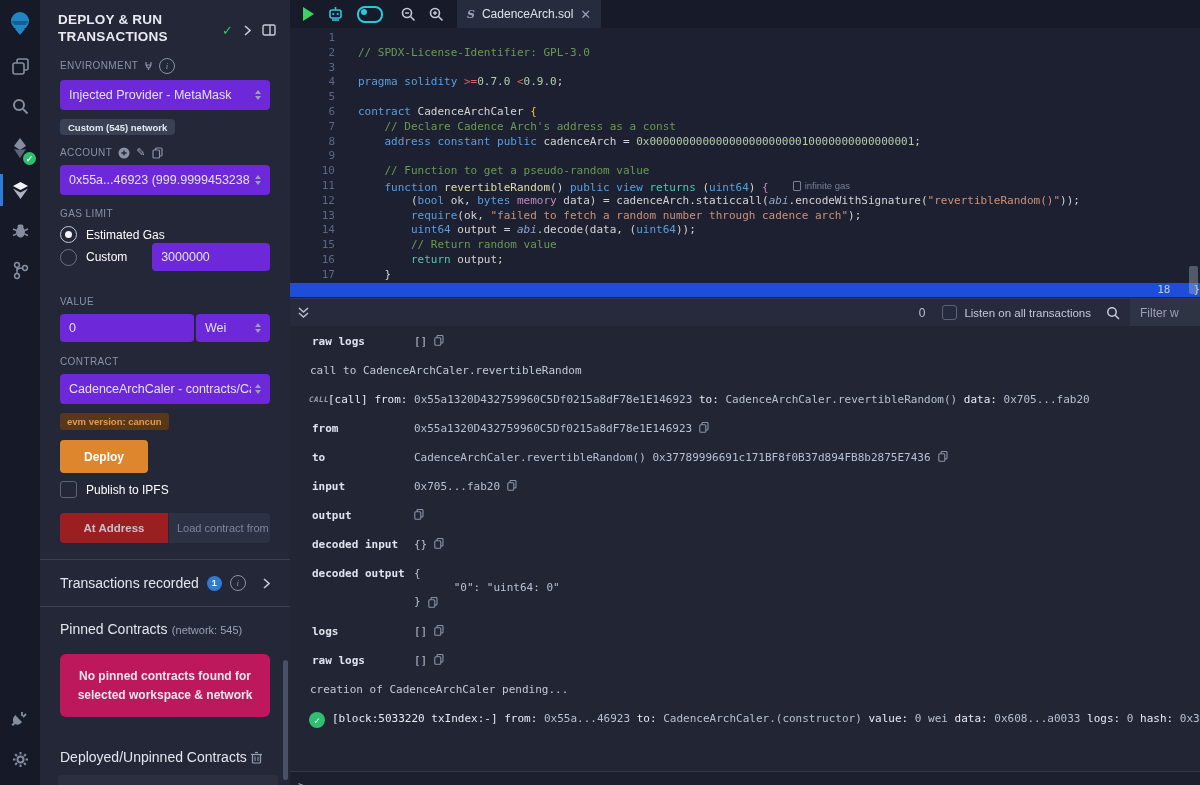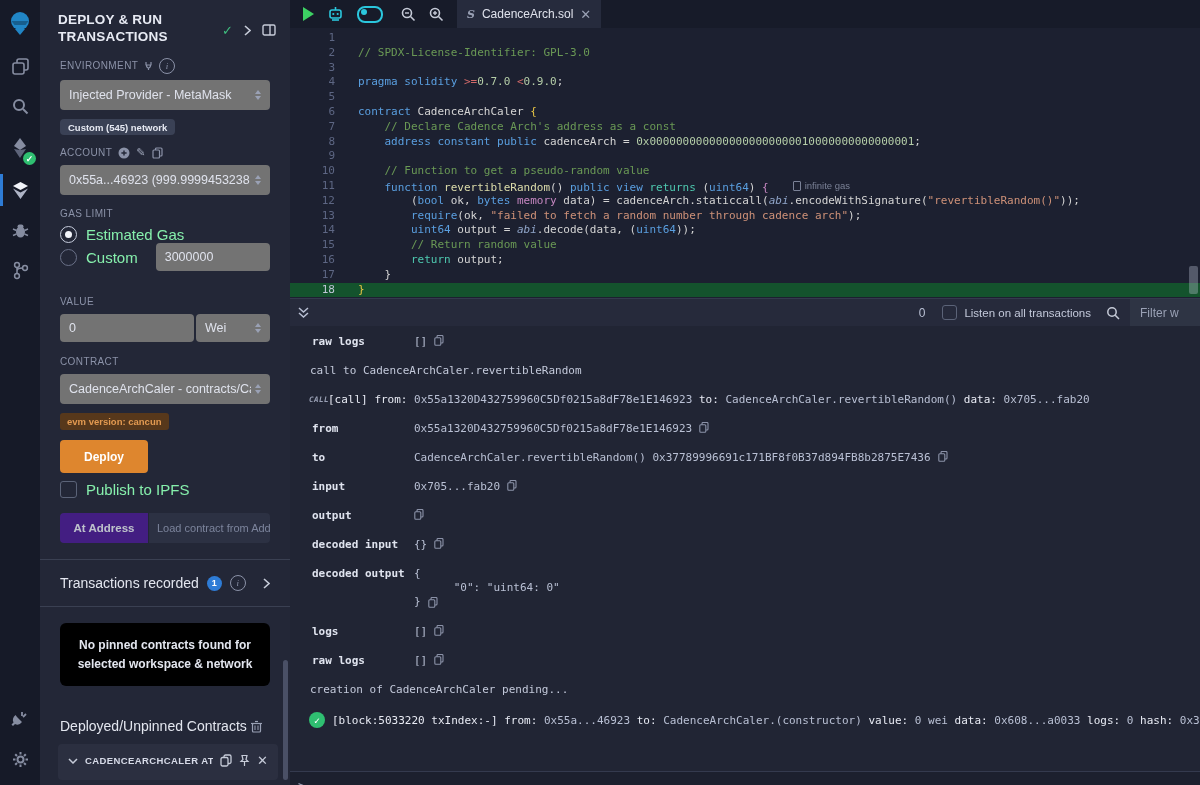--- a/index.html
+++ b/index.html
@@ -13,73 +13,73 @@
   .rail-badge{position:absolute;right:4px;bottom:5px;width:13px;height:13px;border-radius:50%;background:#2fbf71;
     color:#fff;font-size:9px;font-weight:bold;display:flex;align-items:center;justify-content:center;}
   #rail .spacer{flex:1;}
   
   #panel{position:absolute;left:40px;top:0;width:250px;height:785px;background:#232737;overflow:hidden;}
   .p-header{display:flex;padding:12px 14px 6px 18px;}
   .p-title{flex:1;color:#e8ebf4;font-size:13.5px;font-weight:bold;line-height:1.25;letter-spacing:.2px;}
   .p-hicons{display:flex;gap:11px;align-items:center;color:#c6cbd8;margin-top:3px;}
   .sec{margin:0 20px;}
   .lbl{font-size:10px;color:#8b92a8;letter-spacing:.4px;display:flex;align-items:center;gap:6px;}
-  .select,.input{background:#737373;border-radius:4px;height:30px;display:flex;align-items:center;
+  .select,.input{background:#6d28d9;border-radius:4px;height:30px;display:flex;align-items:center;
     padding:0 9px;color:#dfe2ec;font-size:12.5px;}
   .select{justify-content:space-between;cursor:pointer;}
   .sel-txt{white-space:nowrap;overflow:hidden;flex:1;}
   .stepper{display:flex;flex-direction:column;gap:2px;margin-left:4px;}
   .stepper i{width:0;height:0;border-left:3.5px solid transparent;border-right:3.5px solid transparent;}
   .stepper .up{border-bottom:4px solid #9aa1b5;}
   .stepper .dn{border-top:4px solid #9aa1b5;}
   .badge-dark{display:inline-block;background:#3a4155;color:#e6e9f2;font-size:9.5px;font-weight:bold;
     padding:2.5px 8px;border-radius:4px;}
   .ic-btn{color:#9aa1b5;display:inline-flex;align-items:center;}
   .radio{width:15px;height:15px;border-radius:50%;border:1.5px solid #6a7188;display:inline-flex;
     align-items:center;justify-content:center;flex:none;}
   .radio.sel{border-color:#c7cddd;}
   .radio.sel::after{content:"";width:7px;height:7px;border-radius:50%;background:#f2f4fa;}
   .row{display:flex;align-items:center;}
-  .white12{color:#86efac;font-size:15px;}
+  .white12{color:#ffffff;font-size:12px;}
   .badge-evm{display:inline-block;background:#57381b;color:#e39a51;font-size:9.5px;font-weight:bold;
     padding:3px 7px;border-radius:3px;}
   .btn-deploy{background:#de862e;border:none;color:#fff;font-weight:bold;font-size:12px;
     width:88px;height:33px;border-radius:4px;cursor:pointer;}
   .checkbox{width:15px;height:15px;border:1.5px solid #5b6378;border-radius:3px;background:transparent;flex:none;}
-  .btn-ataddr{background:#4c1d95;opacity:.8;border:none;color:#e4e9f0;font-weight:bold;font-size:11.5px;
-    width:88px;height:30px;border-radius:4px 0 0 4px;cursor:pointer;flex:none;}
+  .btn-ataddr{background:#b91c1c;opacity:.8;border:none;color:#e4e9f0;font-weight:bold;font-size:11.5px;
+    width:108px;height:30px;border-radius:4px 0 0 4px;cursor:pointer;flex:none;}
   .addr-input{flex:1;background:#2c3143;border-radius:0 4px 4px 0;height:30px;display:flex;align-items:center;
     padding:0 8px;color:#7c849c;font-size:11px;white-space:nowrap;overflow:hidden;}
   .divider{height:1px;background:#3a4052;margin:0;}
   .sec-title{color:#e3e6ef;font-size:14px;}
   .badge-blue{width:15px;height:15px;border-radius:50%;background:#2e7cd6;color:#fff;font-size:9px;font-weight:bold;
     display:inline-flex;align-items:center;justify-content:center;}
   .info-ic{width:14px;height:14px;border-radius:50%;border:1.2px solid #8b92a8;color:#8b92a8;font-size:9px;
     display:inline-flex;align-items:center;justify-content:center;font-style:italic;font-family:"Liberation Serif",serif;}
-  .empty-box{background:#000000;border-radius:6px;padding:13px 10px;text-align:center;color:#e3e6ef;
+  .empty-box{background:#be185d;border-radius:6px;padding:13px 10px;text-align:center;color:#e3e6ef;
     font-size:12px;font-weight:600;line-height:1.55;}
   .card{background:#2b2f40;border-radius:4px;margin:10px 12px 0 18px;padding:9px 10px 12px 10px;}
   .card-head{display:flex;align-items:center;gap:7px;color:#c6cbd8;}
   .card-title{flex:1;color:#d7dbe8;font-size:9.5px;font-weight:bold;letter-spacing:.4px;white-space:nowrap;overflow:hidden;}
   .panel-scroll{position:absolute;right:2px;top:660px;width:5px;height:120px;border-radius:3px;background:#4a5066;}
   
   #main{position:absolute;left:290px;top:0;width:910px;height:785px;}
   #toolbar{height:28px;background:#171b29;display:flex;align-items:center;}
   .tb-ic{margin-left:13px;display:flex;align-items:center;color:#c6cbd8;}
   .play{width:0;height:0;border-left:11px solid #3dd163;border-top:7px solid transparent;border-bottom:7px solid transparent;}
   .toggle{width:22px;height:13px;border:2px solid #2bc7dd;border-radius:8px;position:relative;}
   .toggle::after{content:"";position:absolute;left:2px;top:1.5px;width:6px;height:6px;border-radius:50%;background:#2bc7dd;}
   .tab{margin-left:13px;height:28px;background:#262b3d;display:flex;align-items:center;padding:0 10px;gap:7px;}
   .tab-s{color:#9aa1b5;font-size:11px;font-weight:bold;font-family:"DejaVu Serif",serif;font-style:italic;}
   .tab-name{color:#dfe2ec;font-size:12px;}
   .tab-close{color:#9aa1b5;font-size:13px;line-height:1;cursor:pointer;}
   
   #editor{position:relative;height:267px;background:#1c2030;overflow:hidden;padding-top:3px;}
   .code-line{display:flex;height:14.8px;line-height:14.8px;font-family:"DejaVu Sans Mono",monospace;font-size:11px;white-space:pre;}
-  .code-line.active{background:#14532d;}
+  .code-line.active{background:#1d4ed8;justify-content:flex-end;}
   .gut{width:45px;text-align:right;color:#5d6683;flex:none;}
   .code-line.active .gut{color:#c0c6d8;}
   .code{margin-left:23px;}
   .tk-c{color:#6a9955;text-align:center;}.tk-k{color:#5a9fe0;}.tk-o{color:#d16969;}.tk-n{color:#b5cea8;margin-top:24px;}
   .tk-p{color:#d4d4d4;}.tk-t{color:#4ec9b0;}.tk-s{color:#ce9178;}.tk-m{color:#c586c0;}
   .tk-a{color:#8fa4c8;font-style:italic;}.tk-f{color:#dcdcaa;}.tk-y{color:#e8c545;}
   .gas-note{margin-left:24px;color:#7a8196;font-size:9.5px;font-family:"Liberation Sans",sans-serif;
     display:inline-flex;align-items:center;gap:4px;}
   .gas-ic{display:inline-block;width:6px;height:8px;border:1px solid #7a8196;border-radius:1px;position:relative;}
   #ed-scroll{position:absolute;right:2px;top:238px;width:9px;height:28px;background:rgba(190,198,216,.35);border-radius:2px;}
@@ -94,21 +94,21 @@
   #terminal{height:436px;background:#212534;overflow:hidden;padding-top:9px;
     font-family:"DejaVu Sans Mono",monospace;font-size:11px;color:#b9c0d4;}
   .trow{margin-bottom:16px;line-height:13px;}
   .trow.gap{margin-top:12px;}
   .kv{display:flex;padding-left:22px;}
   .kv .k{width:102px;flex:none;font-weight:bold;color:#dfe3ee;}
   .kv .v{display:flex;align-items:flex-start;gap:7px;}
   .kvml-lines div{line-height:14px;}
   .kvml-last{display:flex;gap:7px;align-items:center;}
   .tline{padding-left:20px;color:#c3c9da;}
-  .tsummary{padding-left:19px;display:flex;align-items:center;}
+  .tsummary{padding-left:19px;display:flex;align-items:flex-start;}
   .ttag{width:19px;flex:none;font-size:7.5px;font-style:italic;font-weight:bold;color:#9aa1b5;letter-spacing:.5px;}
   .tb{font-weight:normal;color:#e8ebf4;white-space:pre;}
   .tr{color:#b9c0d4;white-space:pre;}
   .chk-circle{width:16px;height:16px;border-radius:50%;background:#2fbf71;color:#fff;font-size:10px;
     display:inline-flex;align-items:center;justify-content:center;margin-right:7px;flex:none;}
   .copy-ic{color:#8b92a8;display:inline-flex;cursor:pointer;}
   
   #prompt{height:27px;background:#1c202e;border-top:1px solid #343a4e;display:flex;align-items:center;
     color:#9aa1b5;font-family:"DejaVu Sans Mono",monospace;font-size:12px;padding-left:8px;}
   svg{display:block;}
@@ -313,20 +313,24 @@
     <span class="badge-blue">1</span>
     <span class="info-ic">i</span>
     <svg style="margin-left:auto" width="7" height="11" viewBox="0 0 7 11">
         <polyline points="1,1 6,5.5 1,10" fill="none" stroke="#c6cbd8" stroke-width="1.6"></polyline>
       </svg>
   </div>
 
   <div class="divider"></div>
 
   <div class="sec" style="margin-top:13px">
+    <div>
+      <span class="sec-title">Pinned Contracts</span>
+      <span style="color:#9aa1b5;font-size:11px">(network: 545)</span>
+    </div>
     <div class="empty-box" style="margin-top:16px">
       <div>No pinned contracts found for</div>
       <div>selected workspace &amp; network</div>
     </div>
   </div>
 
   <div class="sec row" style="margin-top:32px">
     <span class="sec-title">Deployed/Unpinned Contracts</span>
     <svg style="margin-left:auto;margin-right:8px" width="11" height="13" viewBox="0 0 11 13">
         <rect x="1.5" y="3.5" width="8" height="8.5" rx="1" fill="none" stroke="#9aa1b5" stroke-width="1.2"></rect>

